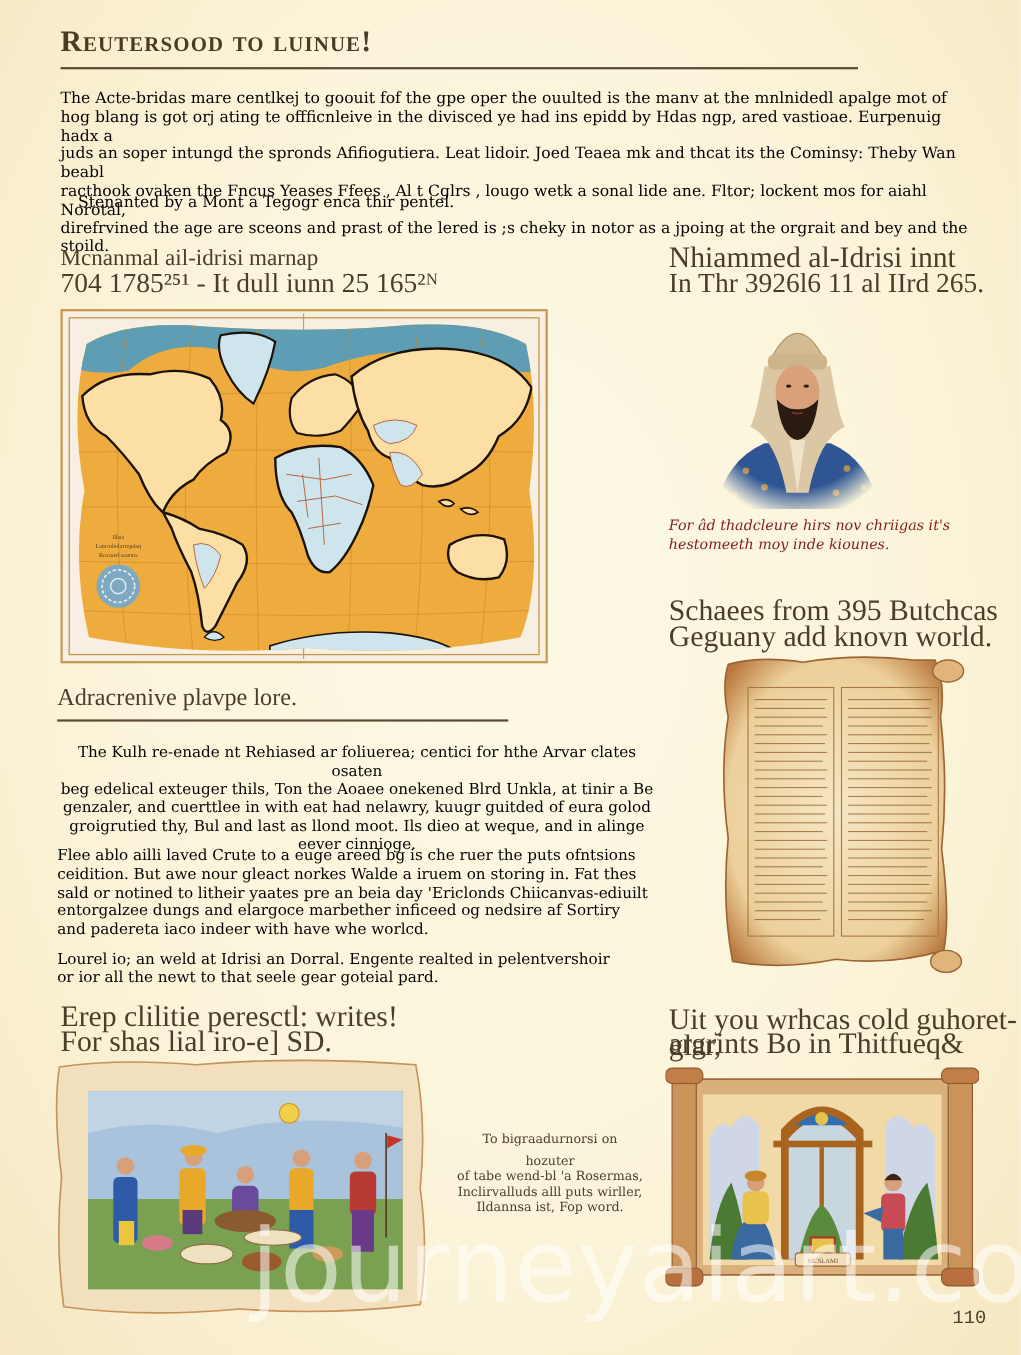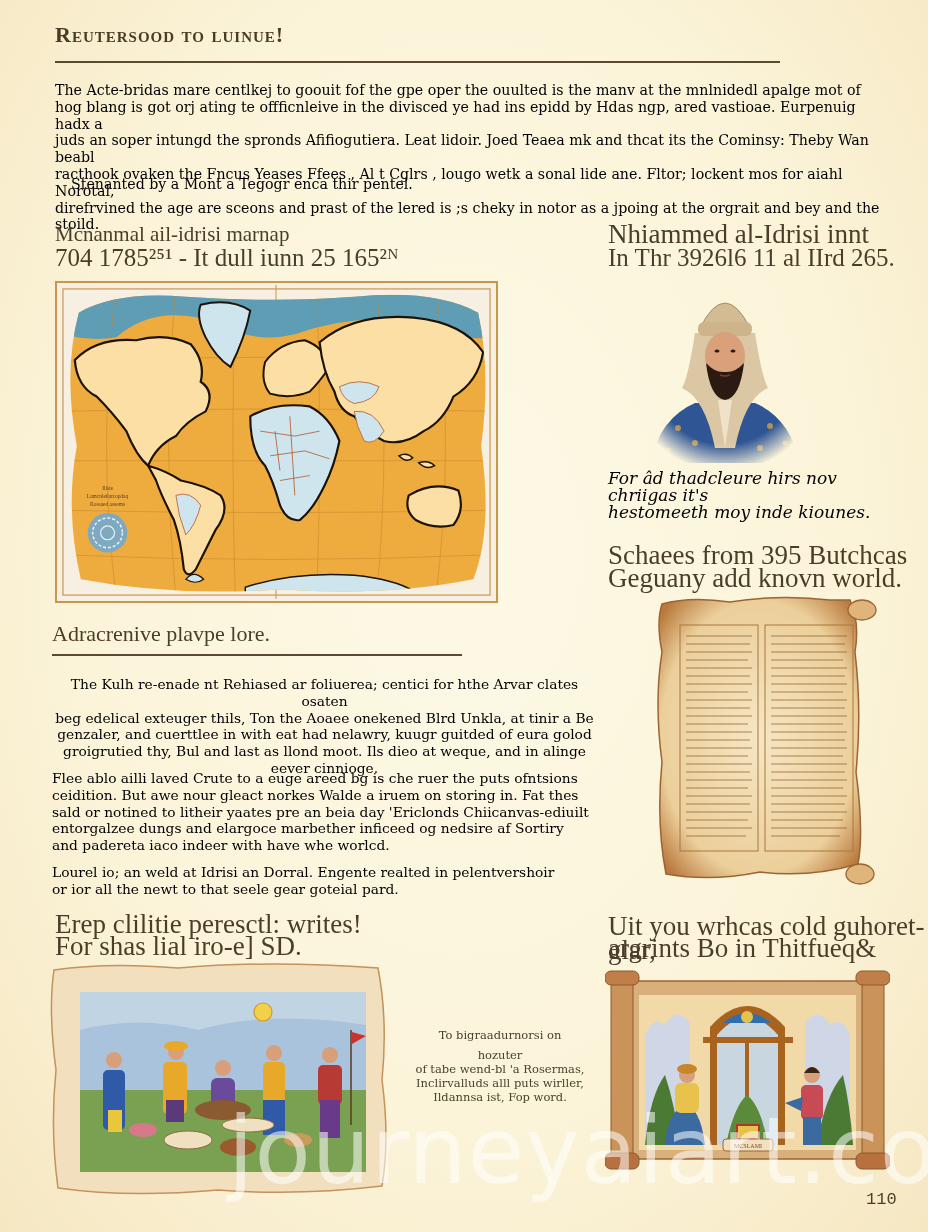--- a/index.html
+++ b/index.html
@@ -3,34 +3,34 @@
 <meta charset="utf-8">
 <style>
   html, body { margin: 0; padding: 0; }
   body {
     width: 928px; height: 1232px; overflow: hidden; position: relative;
     background: radial-gradient(ellipse at 50% 45%, #fdf9e6 0%, #fbf4d9 60%, #f6e7c2 100%);
     font-family: "DejaVu Serif", serif; color: #3e3422;
   }
   .abs { position: absolute; }
   .title {
-    left: 55px; top: 22px; font-family: "Liberation Serif", serif; font-size: 22px; font-weight: bold;
+    left: 55px; top: 22px; font-family: "Liberation Serif", serif; font-size: 27px; font-weight: bold;
     letter-spacing: 1px; font-variant: small-caps; color: #4a3b24;
   }
   .rule { background: #5a4a32; height: 2px; }
   .para {
     font-family: "DejaVu Serif", serif; font-size: 14.2px; line-height: 16.8px; color: #000000;
     white-space: pre-line;
   }
   .heading {
     font-family: "Liberation Serif", serif; font-size: 27px; line-height: 24px; color: #4a3e2a;
   }
   .heading-big { font-size: 25px; line-height: 28px; }
   .caption-italic {
-    font-family: "DejaVu Serif", serif; font-style: italic; font-size: 17px; line-height: 17px; color: #000000;
+    font-family: "DejaVu Serif", serif; font-style: italic; font-size: 13px; line-height: 17px; color: #7f1d1d;
   }
   .small-para { font-family: "DejaVu Serif", serif; font-size: 11.5px; line-height: 14px; color: #4a4030; }
   
   .map-frame {
     left: 55px; top: 281px; width: 443px; height: 322px; background: #f7f0e2;
     border: 2px solid #c7974e; box-sizing: border-box;
   }
   .map-frame svg { width: 100%; height: 100%; display: block; }
   
   .portrait { left: 640px; top: 278px; width: 170px; height: 185px; }

